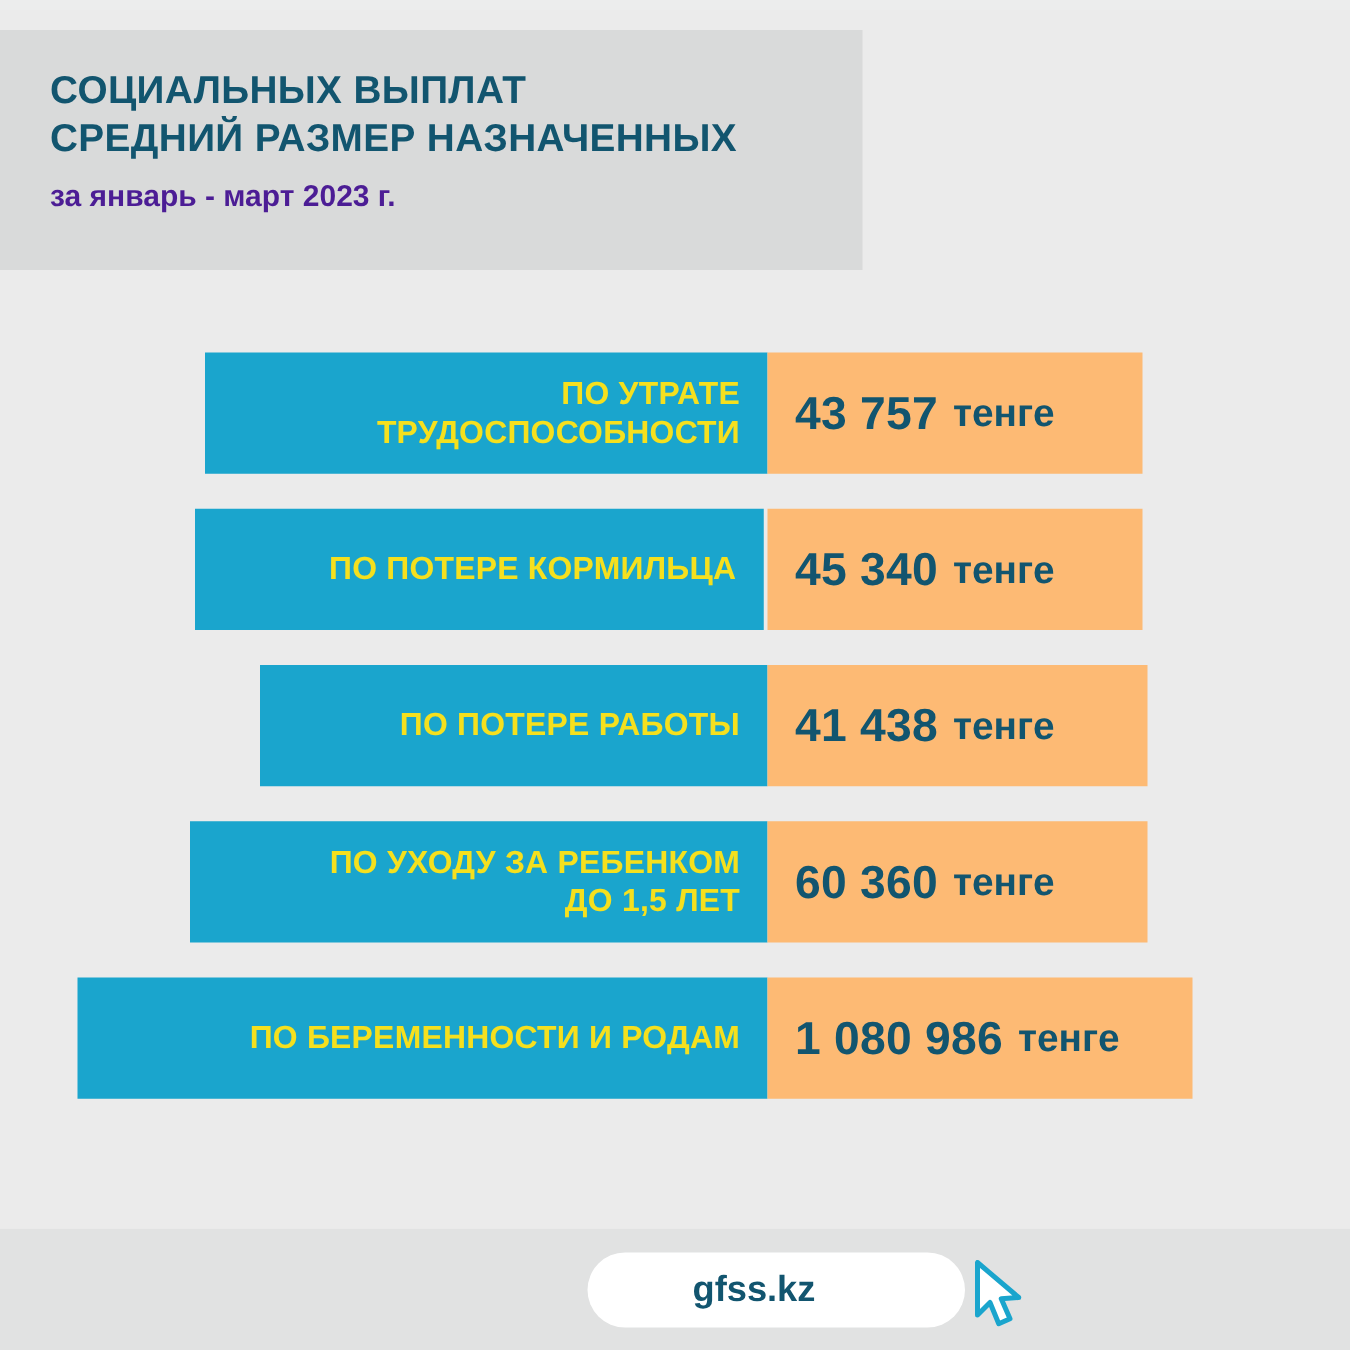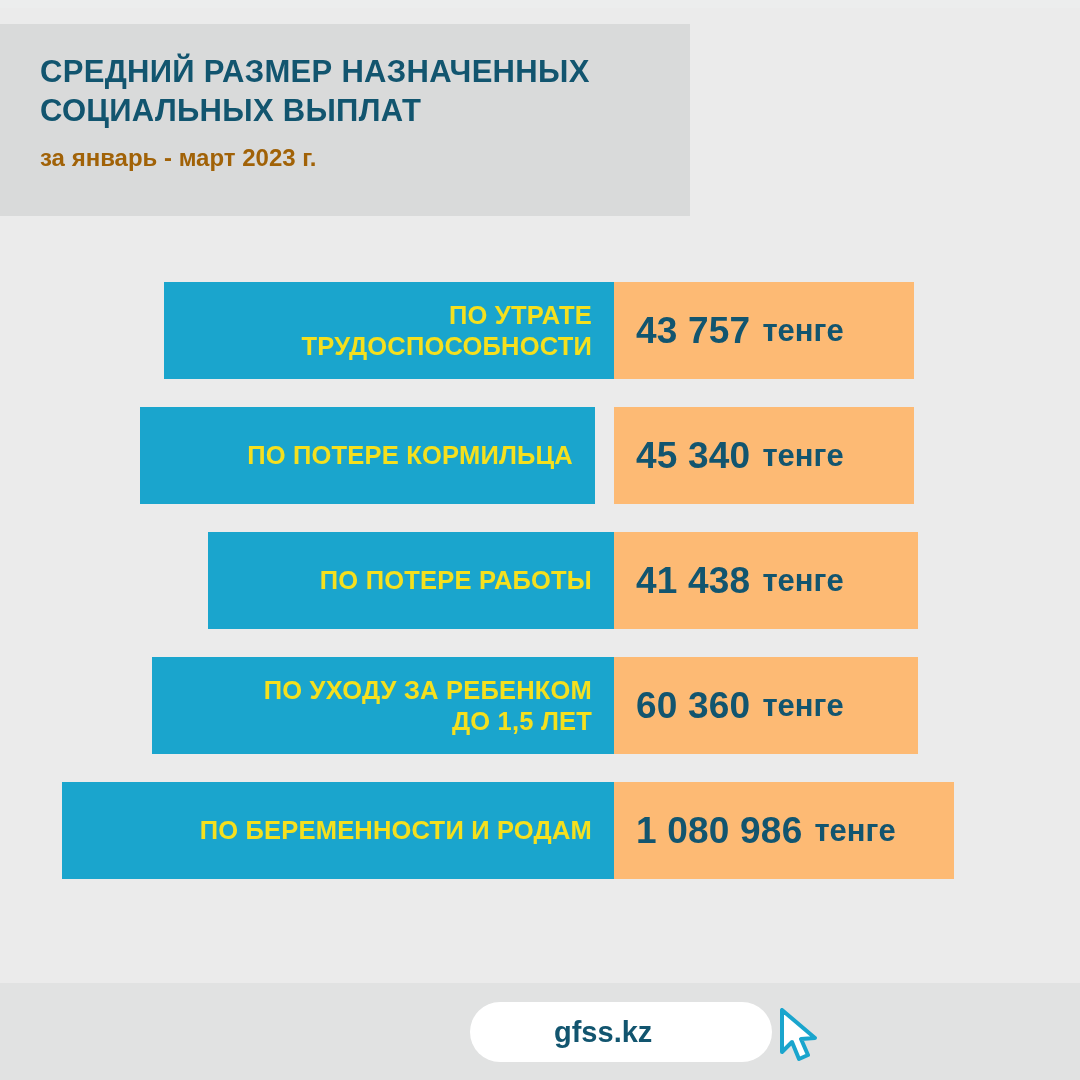--- a/index.html
+++ b/index.html
@@ -44,21 +44,21 @@
   .title-line {
     color: #12556f;
     font-size: 31px;
     font-weight: bold;
     letter-spacing: 0.3px;
     line-height: 39px;
     text-transform: uppercase;
   }
   .subtitle {
     margin-top: 14px;
-    color: #a16207;
+    color: #4c1d95;
     font-size: 24px;
     font-weight: bold;
     line-height: 28px;
   }
 
   
   .rows {
     position: absolute;
     left: 0;
     top: 282px;
@@ -108,21 +108,21 @@
   .value-unit {
     color: #12556f;
     font-size: 31px;
     font-weight: bold;
     margin-left: 12px;
   }
 
   
   .row-1 .row-label { left: 164px; width: 450px; }
   .row-1 .row-value { width: 300px; }
-  .row-2 .row-label { left: 140px; width: 455px; }
+  .row-2 .row-label { left: 156px; width: 455px; }
   .row-2 .row-value { width: 300px; }
   .row-3 .row-label { left: 208px; width: 406px; }
   .row-3 .row-value { width: 304px; }
   .row-4 .row-label { left: 152px; width: 462px; }
   .row-4 .row-value { width: 304px; }
   .row-5 .row-label { left: 62px; width: 552px; }
   .row-5 .row-value { width: 340px; }
   .row-5 .value-num { font-size: 37px; }
 
   
@@ -160,22 +160,22 @@
   }
 </style>
 </head>
 <body>
 
 <div class="canvas">
 
   <div class="inner-panel"></div>
 
   <div class="title-box">
+    <div class="title-line">СОЦИАЛЬНЫХ ВЫПЛАТ</div>
     <div class="title-line">СРЕДНИЙ РАЗМЕР НАЗНАЧЕННЫХ</div>
-    <div class="title-line">СОЦИАЛЬНЫХ ВЫПЛАТ</div>
     <div class="subtitle">за январь - март 2023 г.</div>
   </div>
 
   <div class="rows">
 
     <div class="row row-1">
       <div class="row-label">
         <span>
           <span>ПО УТРАТЕ</span><br>
           <span>ТРУДОСПОСОБНОСТИ</span>

